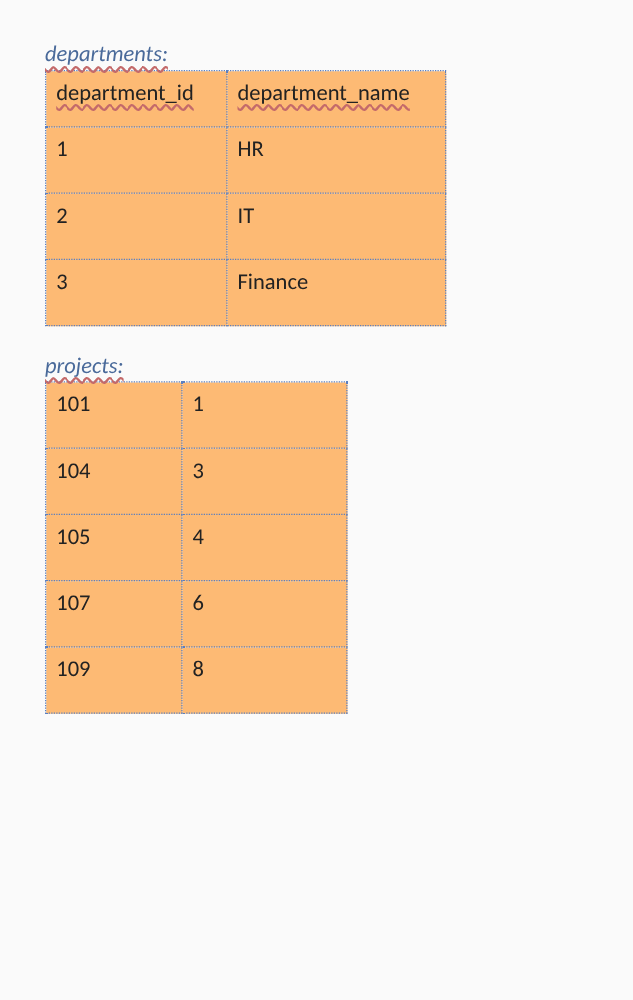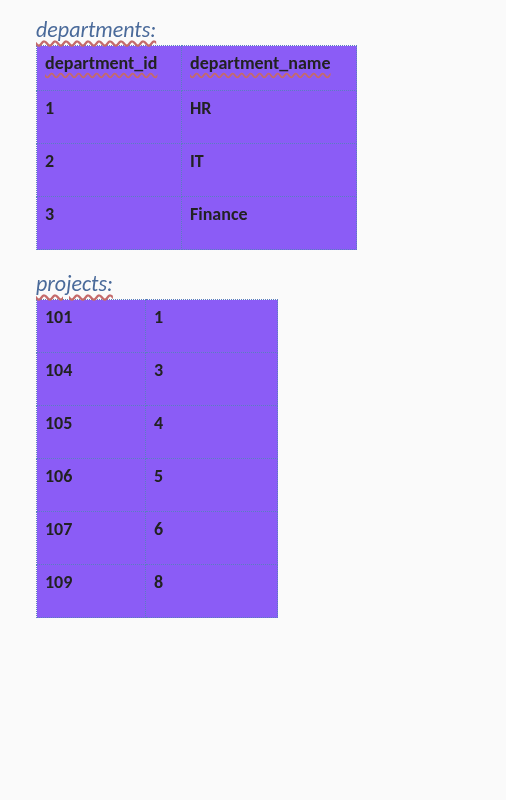--- a/index.html
+++ b/index.html
@@ -8,39 +8,39 @@
     font-family: Calibri, Arial, sans-serif;
     font-size: 18px;
     background: #fafafa;
     color: #222;
     width: 506px;
     box-sizing: border-box;
   }
   .caption {
     font-style: italic;
     color: #4a6a9a;
-    margin: 4px 0 2px 24px;
-    font-size: 22px;
+    margin: 20px 0 2px 24px;
+    font-size: 18px;
     text-decoration: underline;
     text-decoration-style: wavy;
     text-decoration-color: #c46a6a;
     text-underline-offset: 3px;
   }
   .tbl {
     border-collapse: collapse;
     margin: 0 0 20px 24px;
     table-layout: fixed;
   }
   .tbl th, .tbl td {
     border: 1px dotted #5a7fc0;
     padding: 6px 8px 24px 8px;
     text-align: left;
     vertical-align: top;
-    font-weight: bold;
-    background: #8b5cf6;
+    font-weight: normal;
+    background: #fdba74;
   }
   .tbl th {
     padding-bottom: 16px;
     font-size: 18px;
     text-decoration: underline;
     text-decoration-style: wavy;
     text-decoration-color: #c46a6a;
     text-underline-offset: 3px;
   }
   
@@ -84,24 +84,20 @@
   </tr>
   <tr>
     <td>104</td>
     <td>3</td>
   </tr>
   <tr>
     <td>105</td>
     <td>4</td>
   </tr>
   <tr>
-    <td>106</td>
-    <td>5</td>
-  </tr>
-  <tr>
     <td>107</td>
     <td>6</td>
   </tr>
   <tr>
     <td>109</td>
     <td>8</td>
   </tr>
 </tbody>
   </table>
 

